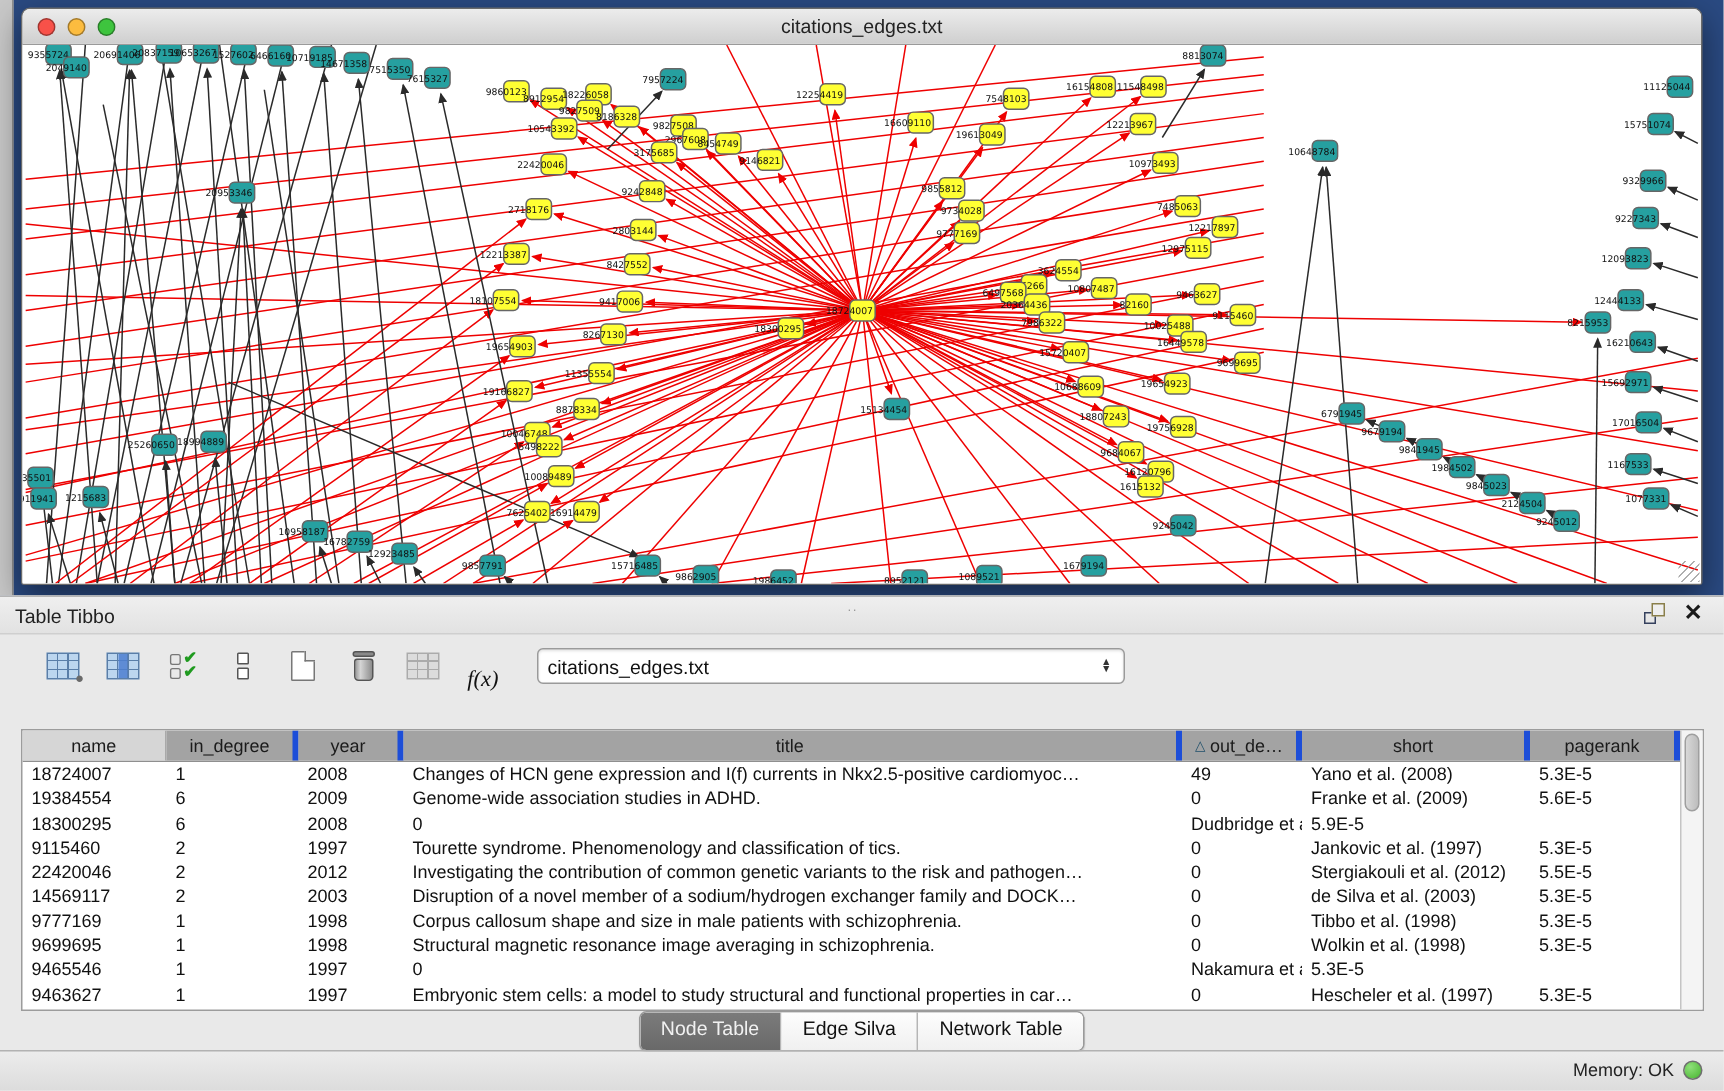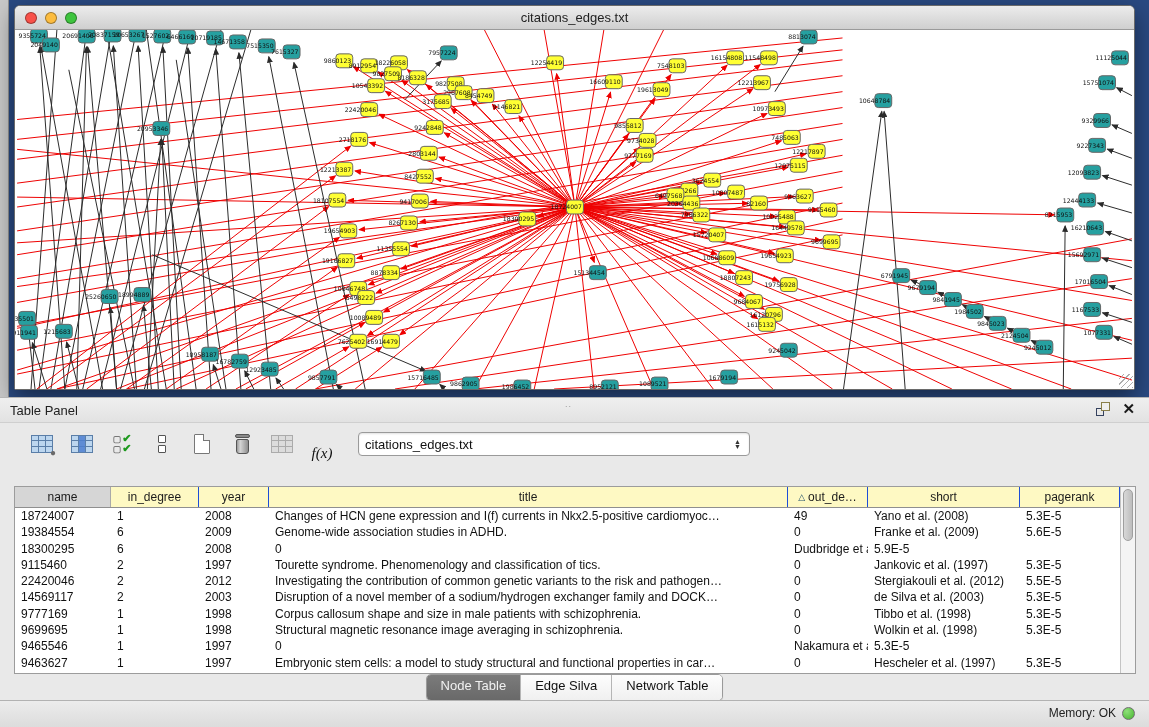--- a/index.html
+++ b/index.html
@@ -53,21 +53,21 @@
   .trash-ic .can { position:absolute; top:5px; left:2px; width:13px; height:15px; background:linear-gradient(90deg,#9a9a9a,#d5d5d5 30%,#8e8e8e); border:1px solid #555; border-radius:2px 2px 3px 3px; }
   .fx-ic { font-family:"Liberation Serif", serif; font-style:italic; font-size:15px; color:#111;margin-top:19px; }
 
   .table-dropdown { margin-left:10px; width:392px; height:24px; background:#fff; border:1px solid #9a9a9a; border-radius:4px; display:flex; align-items:center; padding:0 6px; box-shadow:inset 0 1px 2px rgba(0,0,0,.12); }
   .table-dropdown .val { flex:1; font-size:13px; color:#111; }
   .table-dropdown .steppers { display:flex; flex-direction:column; align-items:center; line-height:5px; font-size:7px; color:#333; padding-right:2px; }
 
   .datatable { position:absolute; left:14px; top:88px; width:1122px; height:188px; background:#fff; border:1px solid #9c9c9c; display:flex; }
   .tbl-main { flex:1; display:flex; flex-direction:column; overflow:hidden; }
   .thead { display:grid; grid-template-columns:96px 88px 70px 1fr 80px 152px 100px; height:21px; border-bottom:1px solid #8f8f8f; }
-  .th { background:#fef9c3; border-right:1px solid #1d4ed8; font-size:12px; color:#1b1b1b; display:flex; align-items:center; justify-content:center; overflow:hidden; white-space:nowrap; }
+  .th { background:#a3a3a3; border-right:4px solid #1d4ed8; font-size:12px; color:#1b1b1b; display:flex; align-items:center; justify-content:center; overflow:hidden; white-space:nowrap; }
   .th.gray { background:#d6d6d6; border-right:1px solid #a9a9a9; }
   .th .sort-tri { font-size:9px; margin-right:3px; color:#20506b; }
   .tbody { flex:1; overflow:hidden; }
   .tr { display:grid; grid-template-columns:96px 88px 70px 1fr 80px 152px 100px; height:16.3px; }
   .td { font-size:12px; color:#111; padding:1px 4px 0 6px; white-space:nowrap; overflow:hidden; }
   .vscroll { width:15px; background:#f4f4f4; border-left:1px solid #c4c4c4; position:relative; }
   .vthumb { position:absolute; left:2px; top:2px; width:10px; height:52px; border-radius:5px; background:linear-gradient(90deg,#d8d8d8,#bdbdbd); border:1px solid #9f9f9f; }
 
   .tab-row { position:absolute; left:0; top:276px; width:1149px; height:27px; display:flex; justify-content:center; }
   .segmented { display:flex; border:1px solid #9a9a9a; border-radius:5px; overflow:hidden; background:#fff; box-shadow:0 1px 1px rgba(0,0,0,.15); }
@@ -521,21 +521,21 @@
           <text x="568" y="180.5" text-anchor="end" font-size="6.2" font-family="DejaVu Sans, sans-serif" fill="#111">18724007</text>
         </svg>
       <div class="resize-grip"></div>
     </div>
   </div>
 </div>
 
 <div class="table-panel">
   <div class="panel-header">
     <span class="grip">..</span>
-    <span class="ptitle">Table Panel</span>
+    <span class="ptitle">Table Tibbo</span>
     <div class="panel-icons">
       <div class="float-icon">
           <div class="sq1"></div>
           <div class="sq2"></div>
         </div>
       <div class="close-x">✕</div>
     </div>
   </div>
 
   <div class="toolbar">

